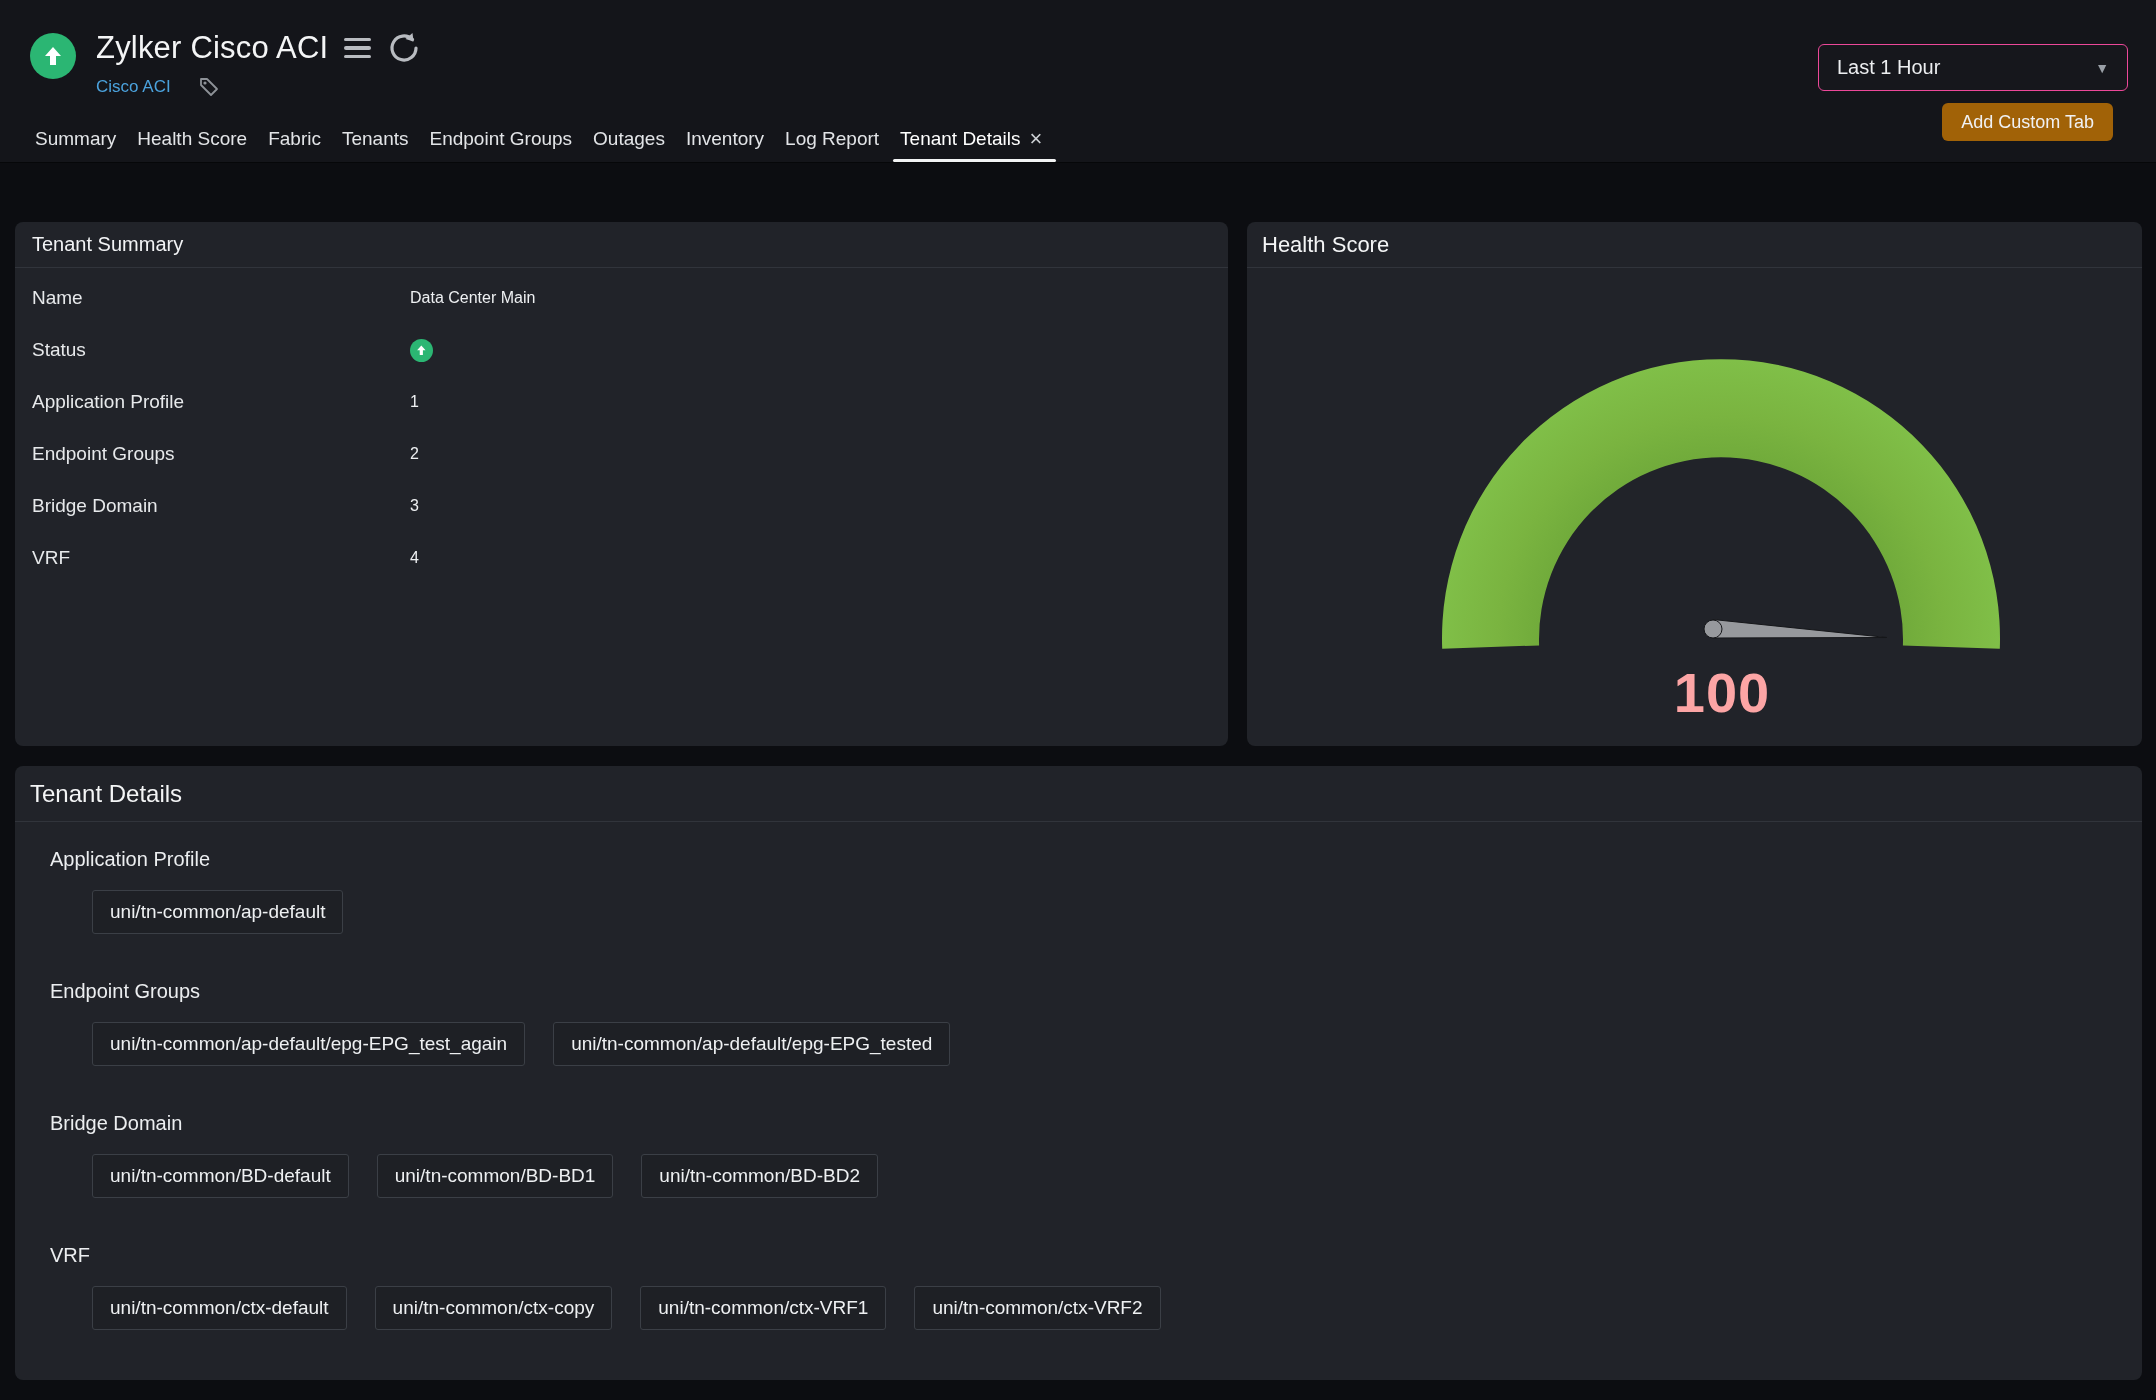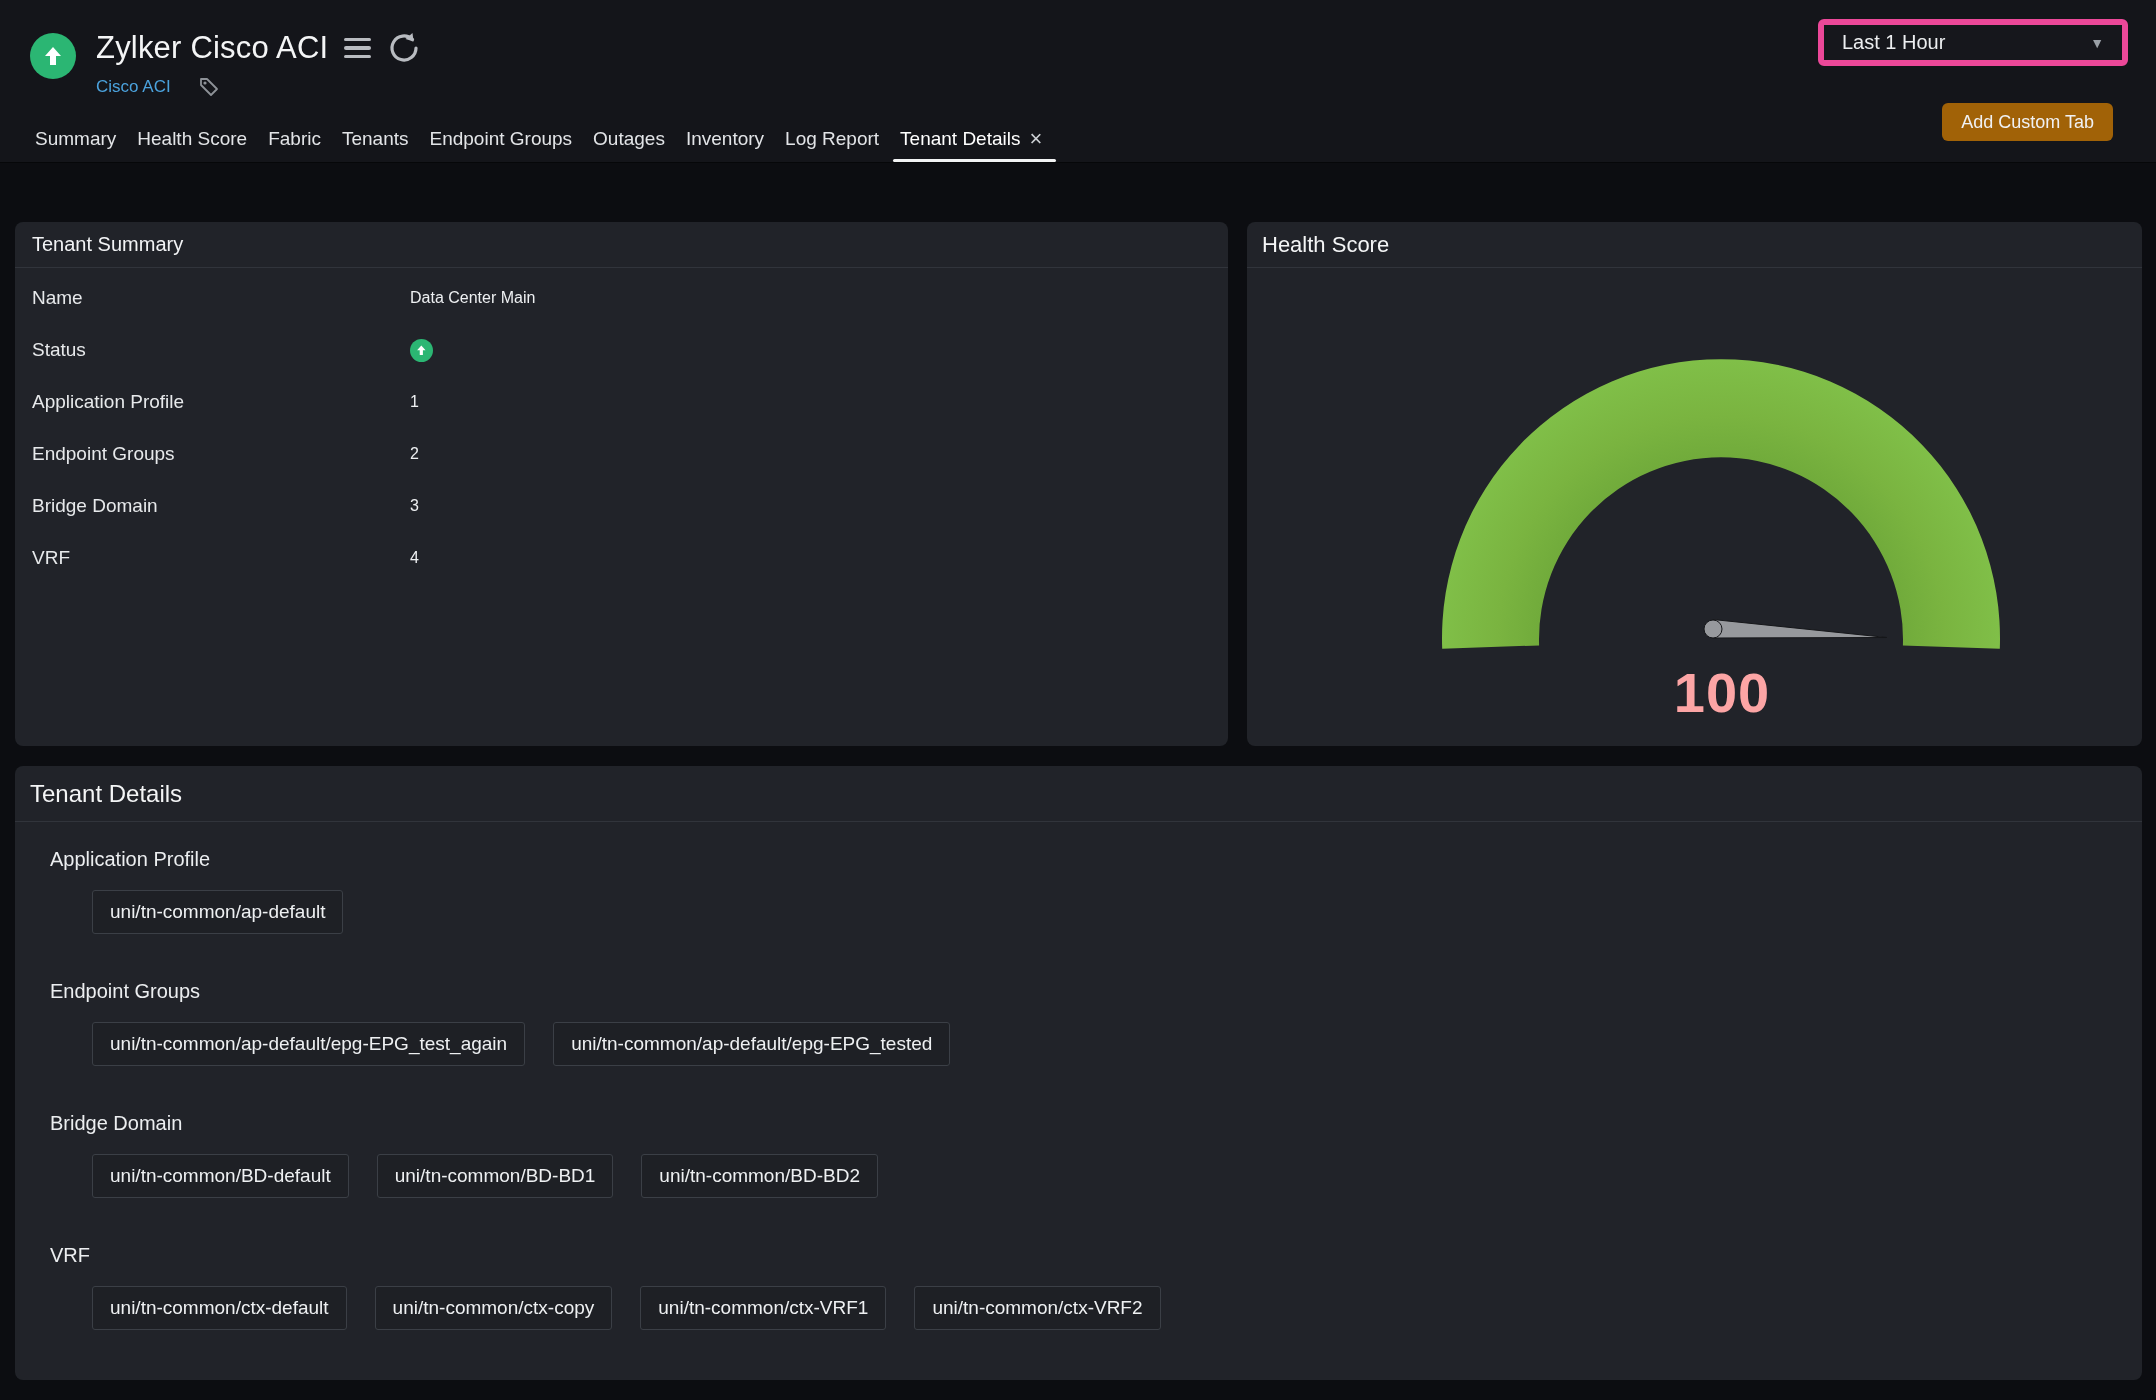--- a/index.html
+++ b/index.html
@@ -26,22 +26,22 @@
   .title-row { position:absolute; left:96px; top:30px; display:flex; align-items:center; gap:16px; }
   h1.page-title { font-size:31px; font-weight:500; color:#f4f5f6; letter-spacing:0.2px; }
   .menu-icon { display:inline-flex; flex-direction:column; gap:5px; cursor:pointer; padding:3px 0; }
   .menu-icon i { display:block; width:27px; height:3.5px; background:#b9bcc1; border-radius:2px; }
   .refresh-icon { display:inline-flex; cursor:pointer; }
   .subtitle-row { position:absolute; left:96px; top:76px; display:flex; align-items:center; gap:27px; }
   .device-type-link { color:#4ba2dd; font-size:17px; text-decoration:none; cursor:pointer; }
   .tag-icon { display:inline-flex; cursor:pointer; }
 
   .time-select {
-    position:absolute; top:19px; right:28px; width:310px; height:47px;
-    border:6px solid #ec4899; border-radius:6px; background:#16171c;
+    position:absolute; top:44px; right:28px; width:310px; height:47px;
+    border:1px solid #ec4899; border-radius:6px; background:#16171c;
     display:flex; align-items:center; justify-content:space-between;
     padding:0 18px; font-size:20px; color:#eceef0; cursor:pointer;gap:20px;
   }
   .time-caret { color:#9aa0a7; font-size:14px; }
   .add-tab-btn {
     position:absolute; top:103px; right:43px; height:38px; padding:0 19px;
     background:#a16207; color:#f0f1f3; border:none; border-radius:6px;
     font-size:18px; font-family:inherit; cursor:pointer;
   }
 

